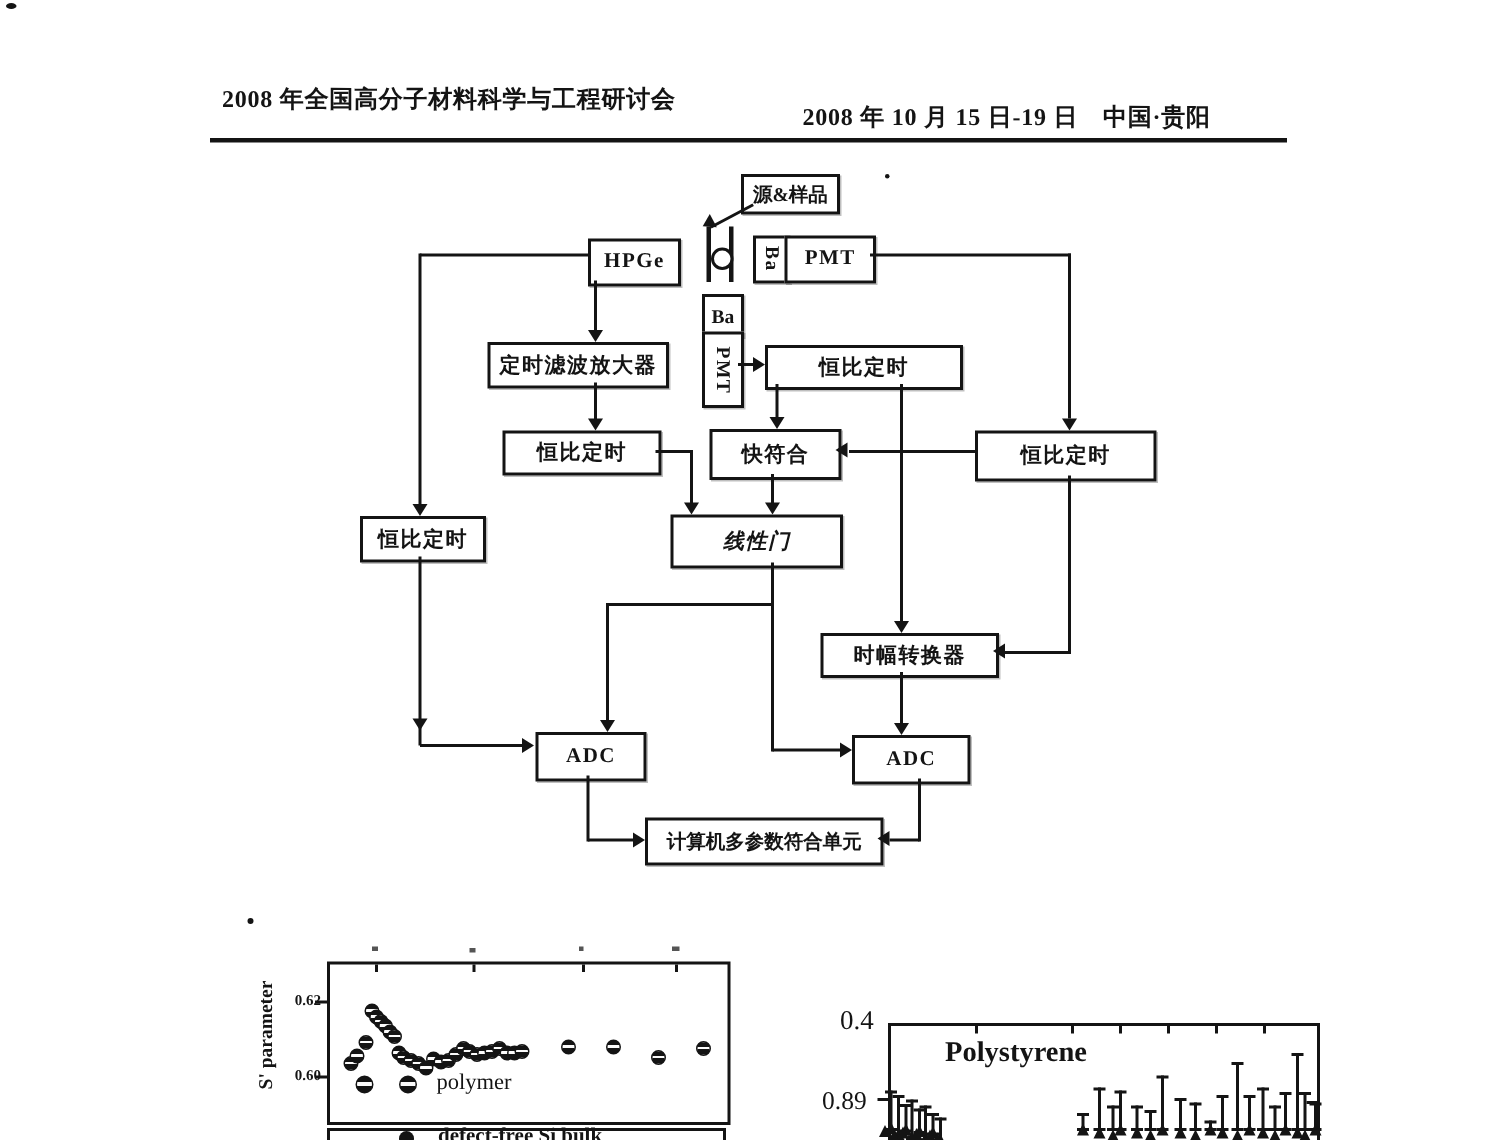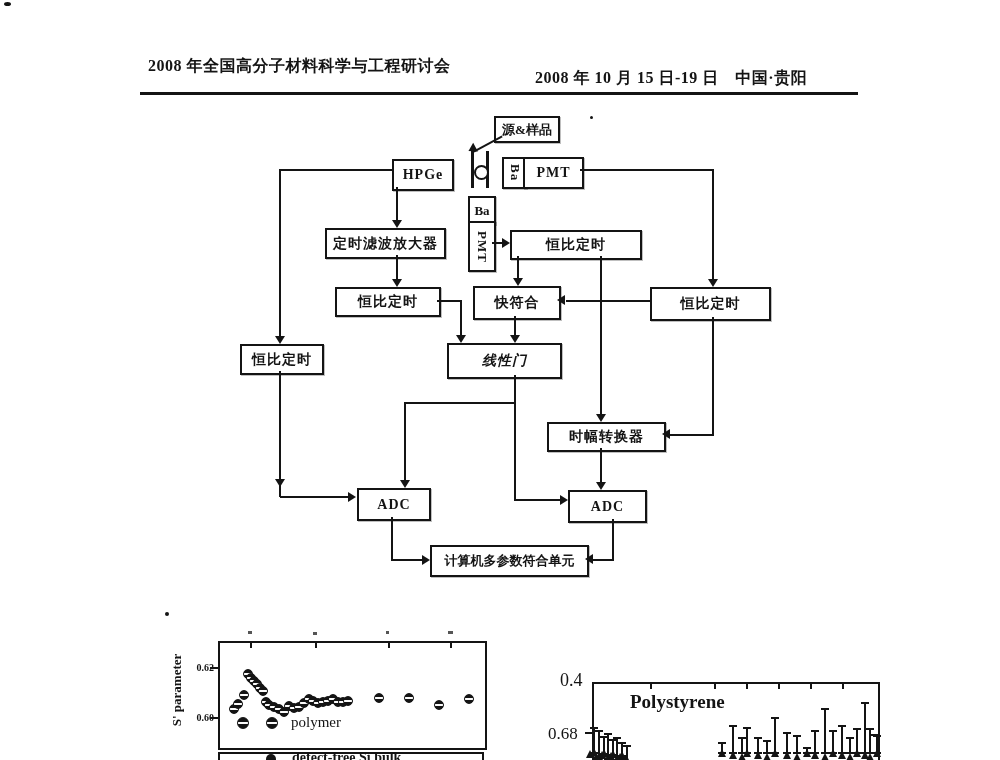--- a/index.html
+++ b/index.html
@@ -136,21 +136,21 @@
   <div class="frame" style="left:218px;top:752px;width:262px;height:55px;"></div>
   <i class="speck" style="left:266px;top:754px;width:10px;height:10px;"></i>
   <div class="anno" style="left:292px;top:750px;font-weight:bold;font-size:14px;">defect-free Si bulk</div>
 </div>
 
 <div>
   <i class="hl" style="left:592px;top:682px;width:288px;"></i>
   <i class="vl" style="left:592px;top:682px;height:78px;"></i>
   <i class="vl" style="left:878px;top:682px;height:78px;"></i>
   <div class="bigtick" style="left:560px;top:670px;font-size:18px;">0.4</div>
-  <div class="bigtick" style="left:548px;top:724px;">0.68</div>
+  <div class="bigtick" style="left:548px;top:724px;">0.89</div>
   <i class="hl" style="left:585px;top:732px;width:8px;"></i>
   <i class="hl" style="left:871px;top:734px;width:8px;"></i>
   <i class="vl" style="left:650px;top:684px;height:5px;"></i>
   <i class="vl" style="left:714px;top:684px;height:5px;"></i>
   <i class="vl" style="left:746px;top:684px;height:5px;"></i>
   <i class="vl" style="left:778px;top:684px;height:5px;"></i>
   <i class="vl" style="left:810px;top:684px;height:5px;"></i>
   <i class="vl" style="left:842px;top:684px;height:5px;"></i>
   <div class="anno" style="left:630px;top:691px;font-weight:bold;font-size:19px;">Polystyrene</div>
 </div>

